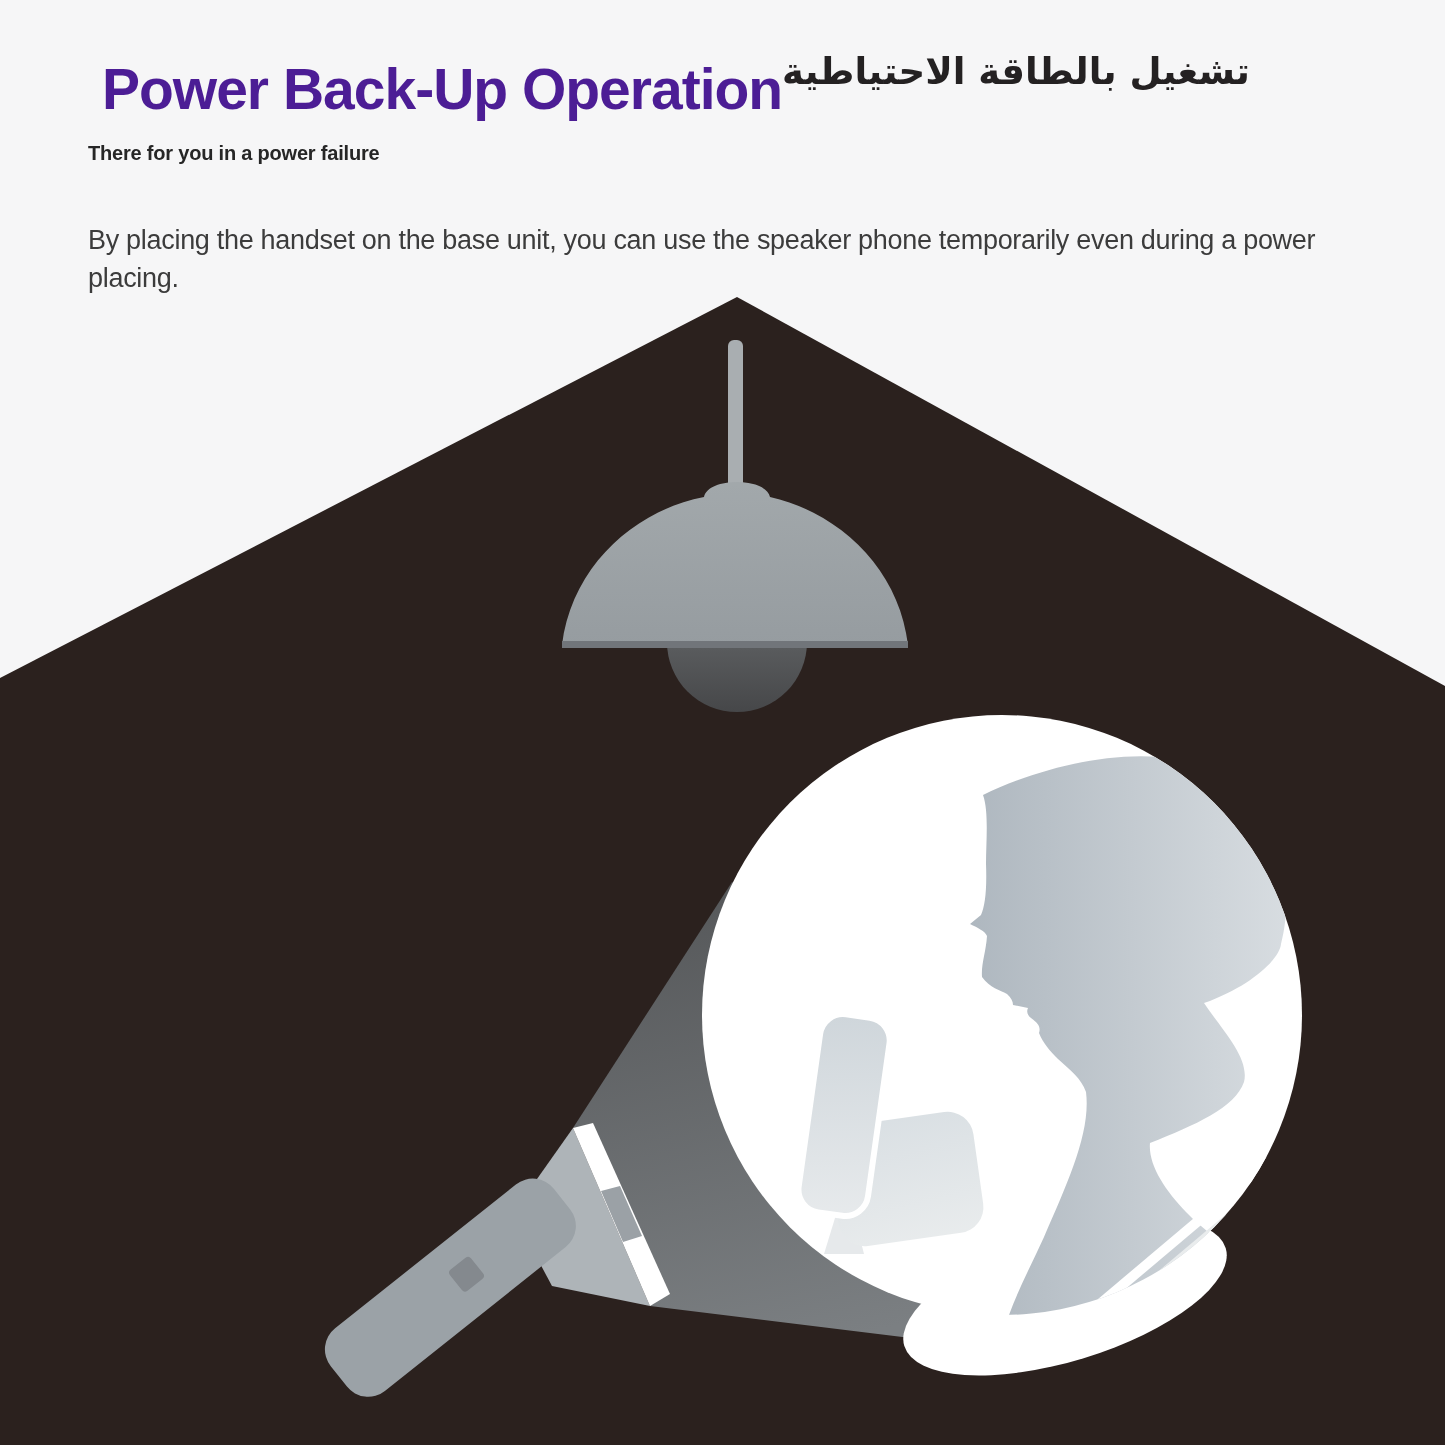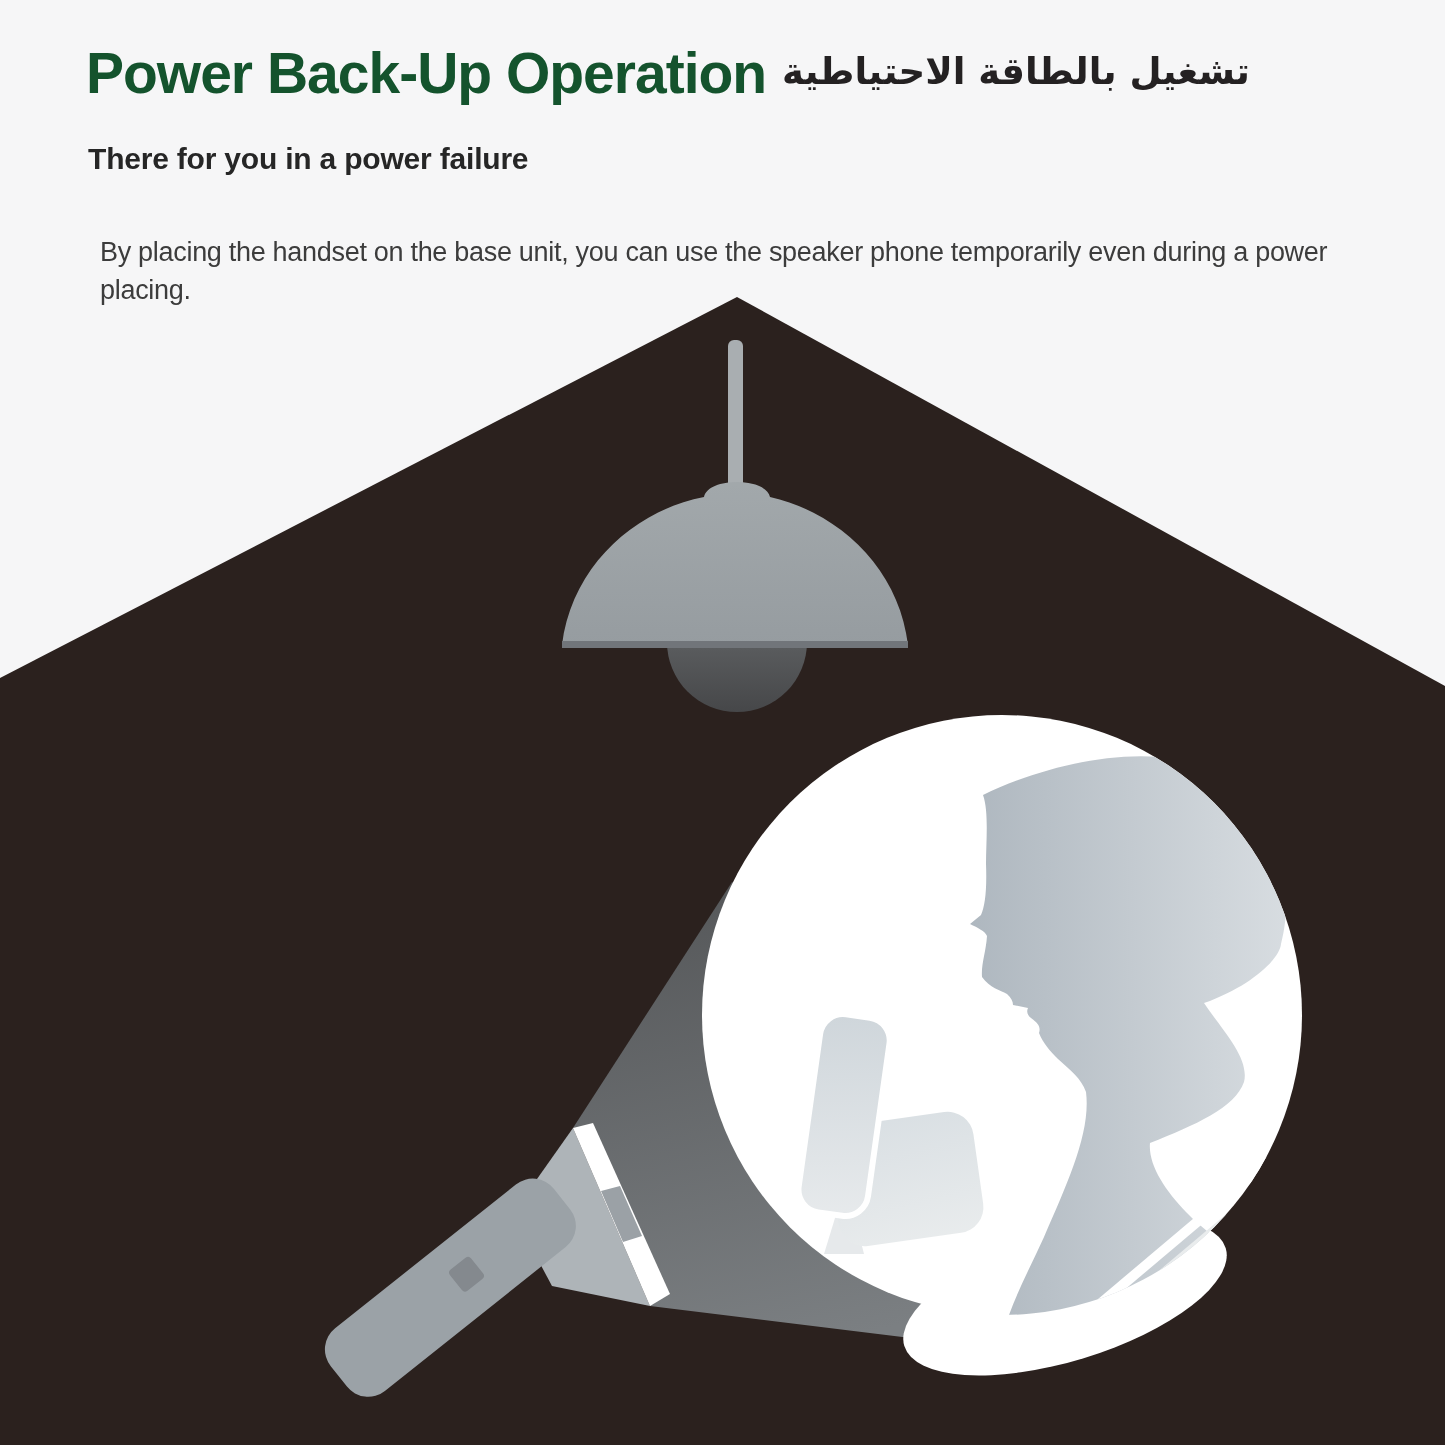--- a/index.html
+++ b/index.html
@@ -7,38 +7,38 @@
     position:relative;
     width:1445px;height:1445px;
     margin:0 auto;
     background:#f6f6f7;
     overflow:hidden;
     font-family:"Liberation Sans", sans-serif;
   }
   .illustration{position:absolute;inset:0;}
   .page-title{
     position:absolute;left:86px;top:40px;
-    font-size:57px;font-weight:bold;color:#14532d;
-    letter-spacing:-1px;white-space:nowrap;margin:0;
+    font-size:57px;font-weight:bold;color:#4c1d95;
+    letter-spacing:-1px;white-space:nowrap;margin:16px;
   }
   .page-title-ar{
     position:absolute;left:782px;top:50px;
     font-size:37px;font-weight:bold;color:#242122;
     font-family:"DejaVu Sans", sans-serif;
     direction:rtl;white-space:nowrap;
   }
   .subtitle{
     position:absolute;left:88px;top:142px;
-    font-size:30px;font-weight:bold;color:#262626;
+    font-size:20px;font-weight:bold;color:#262626;
     letter-spacing:-0.2px;white-space:nowrap;margin:0;
   }
   .body-text{
     position:absolute;left:88px;top:221px;
     font-size:27px;color:#3c3c3c;line-height:38px;
-    letter-spacing:-0.3px;margin:12px;
+    letter-spacing:-0.3px;margin:0;
   }
 </style>
 </head>
 <body>
 
 <div class="stage">
 
   <svg class="illustration" viewBox="0 0 1445 1445" aria-hidden="true">
     <defs>
       <linearGradient id="beamGrad" gradientUnits="userSpaceOnUse" x1="730" y1="880" x2="830" y2="1340">

